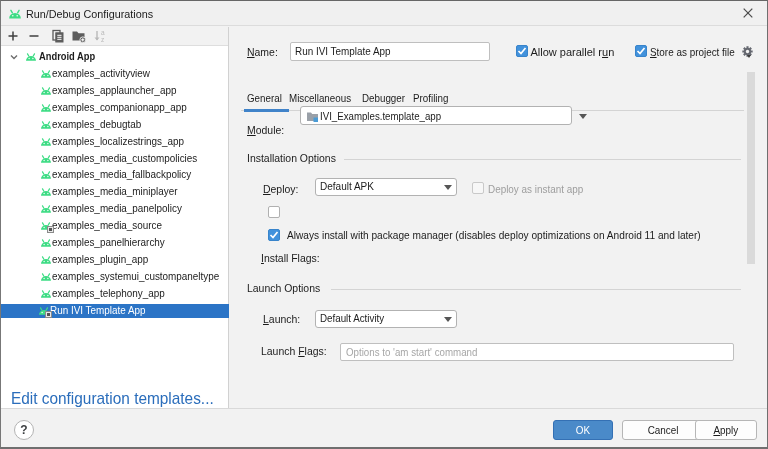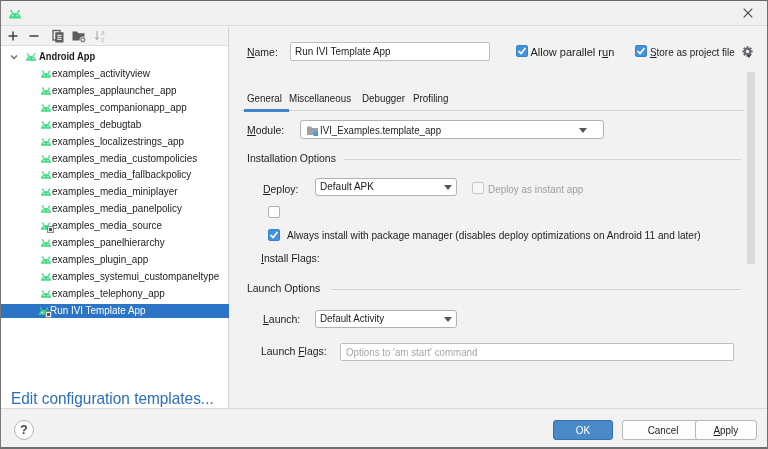--- a/index.html
+++ b/index.html
@@ -35,20 +35,21 @@
 <div class="win">
 
   <div class="titlebar"></div>
   <svg class="abs" style="left:7px;top:6px" width="14" height="14" viewBox="0 0 24 24">
     <path d="M2,19.5 a10,9.3 0 0 1 20,0 z" fill="#3ddc84"></path>
     <line x1="7.5" y1="10" x2="5" y2="5.7" stroke="#3ddc84" stroke-width="2.4" stroke-linecap="round"></line>
     <line x1="16.5" y1="10" x2="19" y2="5.7" stroke="#3ddc84" stroke-width="2.4" stroke-linecap="round"></line>
     <circle cx="8.2" cy="15" r="1.4" fill="#fff" fill-opacity="0.9"></circle>
       <circle cx="15.8" cy="15" r="1.4" fill="#fff" fill-opacity="0.9"></circle>
   </svg>
+  <div class="t" style="left:24.5px;top:5.5px"><span class="sx" style="transform:scaleX(0.98)">Run/Debug Configurations</span></div>
   <svg class="abs" style="left:742px;top:7px" width="10" height="10" viewBox="0 0 10 10">
     <line x1="0.7" y1="0.7" x2="9.3" y2="9.3" stroke="#4a4a4a" stroke-width="1.2"></line>
     <line x1="9.3" y1="0.7" x2="0.7" y2="9.3" stroke="#4a4a4a" stroke-width="1.2"></line>
   </svg>
 
   <div class="leftpane">
     <div class="toolbar"></div>
     <svg class="abs" style="left:5px;top:2px" width="14" height="14" viewBox="0 0 14 14">
       <line x1="7" y1="2.5" x2="7" y2="11.5" stroke="#3f3f3f" stroke-width="1.5"></line>
       <line x1="2.5" y1="7" x2="11.5" y2="7" stroke="#3f3f3f" stroke-width="1.5"></line>
@@ -104,21 +105,21 @@
   <div class="abs" style="left:746px;top:54px;width:0;height:0;border-left:2.5px solid transparent;border-right:2.5px solid transparent;border-top:3.5px solid #3c3c3c;"></div>
 
   <div class="lbl" id="tab1" style="left:246px;top:91px;"><span class="sx">General</span></div>
   <div class="lbl" id="tab2" style="left:288px;top:91px;"><span class="sx">Miscellaneous</span></div>
   <div class="lbl" id="tab3" style="left:360.5px;top:91px;"><span class="sx">Debugger</span></div>
   <div class="lbl" id="tab4" style="left:412px;top:91px;"><span class="sx">Profiling</span></div>
   <div class="hline" style="left:240px;top:109px;width:503px;"></div>
   <div class="abs" style="left:243px;top:108px;width:45px;height:3px;background:#4083c9;"></div>
 
   <div class="lbl" id="lb-module" style="left:246px;top:123px;"><span class="sx" style="transform:scaleX(0.95)"><u>M</u>odule:</span></div>
-  <div class="combo" id="cb-module" style="left:299px;top:119px;width:304px;height:19px;">
+  <div class="combo" id="cb-module" style="left:299px;top:105px;width:272px;height:19px;">
     <svg class="abs" style="left:5px;top:3px" width="13" height="13" viewBox="0 0 13 13">
       <path d="M1,2.5 h4 l1.2,1.5 h5.8 v7 h-11 z" fill="#9aa0a8"></path>
       <rect x="7.5" y="7.5" width="4.5" height="4.5" fill="#4a9bd5"></rect>
     </svg>
     <div class="abs" id="module-text" style="left:19px;top:2px;line-height:15px;"><span class="sx" style="transform:scaleX(0.88)">IVI_Examples.template_app</span></div>
     <div class="arrow" style="left:278px;top:7px;"></div>
   </div>
 
   <div class="lbl" id="hdr-inst" style="left:246px;top:151px;"><span class="sx" style="transform:scaleX(0.95)">Installation Options</span></div>
   <div class="hline" style="left:343px;top:158px;width:397px;"></div>

